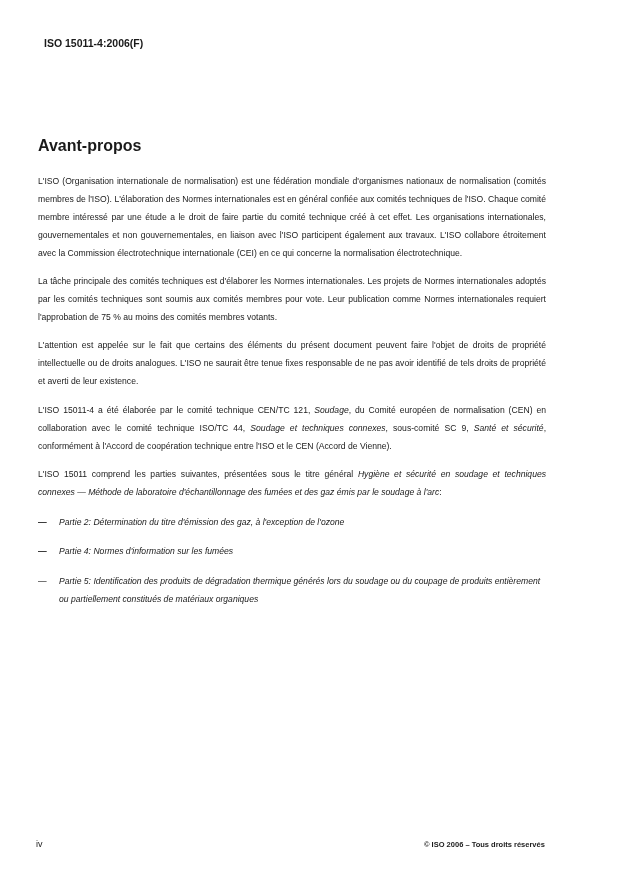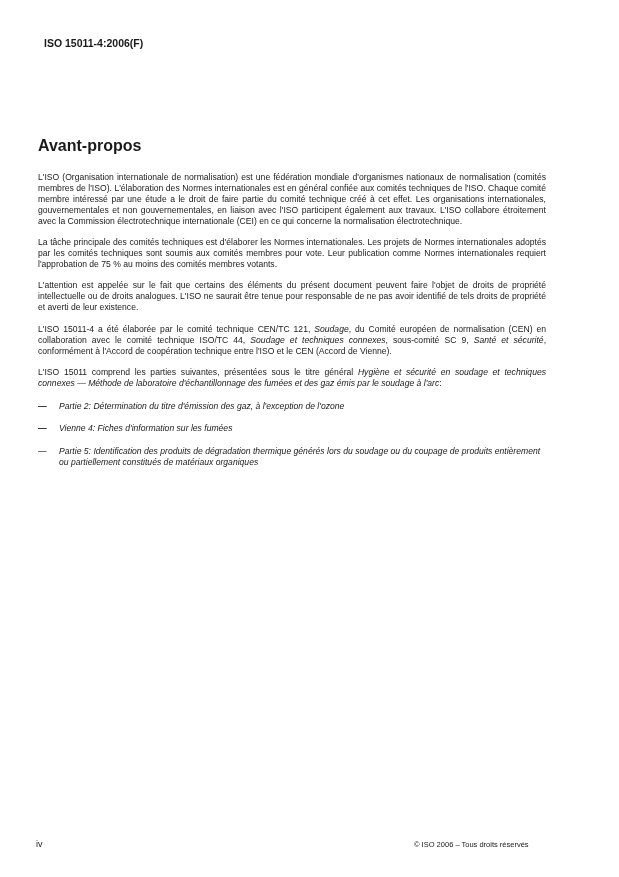--- a/index.html
+++ b/index.html
@@ -1,45 +1,45 @@
 <!DOCTYPE html>
 <html><head>
 <meta charset="utf-8">
 <style>
   html, body { margin:0; padding:0; background:#ffffff; }
   body { width:619px; height:877px; position:relative; overflow:hidden;
          font-family:"Liberation Sans", sans-serif; color:#1a1a1a; }
   .header { position:absolute; left:38px; top:37px; font-size:10.5px; font-weight:bold;padding-left:6px; }
   .title { position:absolute; left:38px; top:137px; font-size:16px; font-weight:bold;text-align:center; }
-  .body-text { position:absolute; left:38px; top:172px; width:508px; font-size:8.6px; line-height:11px; }
+  .body-text { position:absolute; left:38px; top:172px; width:508px; font-size:8.6px; line-height:18px; }
   .body-text p { margin:0 0 10.2px 0; text-align:justify; }
   .list { margin:0; padding:0; list-style:none; }
   .list li { position:relative; padding-left:21px; margin:0 0 11.8px 0; font-style:italic; }
   .list li .dash { position:absolute; left:0; top:0; font-style:normal; }
   .footer-left { position:absolute; left:36px; top:839px; font-size:9px; }
-  .footer-right { position:absolute; left:414px; top:840px; font-size:7.5px; }
+  .footer-right { position:absolute; left:424px; top:840px; font-size:7.5px;font-weight:bold; }
   i { font-style:italic; }
 </style>
 </head>
 <body>
 
 <div class="header">ISO 15011-4:2006(F)</div>
 
 <div class="title">Avant-propos</div>
 
 <div class="body-text">
   <p>L'ISO (Organisation internationale de normalisation) est une fédération mondiale d'organismes nationaux de normalisation (comités membres de l'ISO). L'élaboration des Normes internationales est en général confiée aux comités techniques de l'ISO. Chaque comité membre intéressé par une étude a le droit de faire partie du comité technique créé à cet effet. Les organisations internationales, gouvernementales et non gouvernementales, en liaison avec l'ISO participent également aux travaux. L'ISO collabore étroitement avec la Commission électrotechnique internationale (CEI) en ce qui concerne la normalisation électrotechnique.</p>
   <p>La tâche principale des comités techniques est d'élaborer les Normes internationales. Les projets de Normes internationales adoptés par les comités techniques sont soumis aux comités membres pour vote. Leur publication comme Normes internationales requiert l'approbation de 75 % au moins des comités membres votants.</p>
-  <p>L'attention est appelée sur le fait que certains des éléments du présent document peuvent faire l'objet de droits de propriété intellectuelle ou de droits analogues. L'ISO ne saurait être tenue pour responsable de ne pas avoir identifié de tels droits de propriété et averti de leur existence.</p>
+  <p>L'attention est appelée sur le fait que certains des éléments du présent document peuvent faire l'objet de droits de propriété intellectuelle ou de droits analogues. L'ISO ne saurait être tenue fixes responsable de ne pas avoir identifié de tels droits de propriété et averti de leur existence.</p>
   <p><span>L'ISO 15011-4 a été élaborée par le comité technique CEN/TC 121, </span><i>Soudage</i><span>, du Comité européen de normalisation (CEN) en collaboration avec le comité technique ISO/TC 44, </span><i>Soudage et techniques connexes</i><span>, sous-comité SC 9, </span><i>Santé et sécurité</i><span>, conformément à l'Accord de coopération technique entre l'ISO et le CEN (Accord de Vienne).</span></p>
   <p><span>L'ISO 15011 comprend les parties suivantes, présentées sous le titre général </span><i>Hygiène et sécurité en soudage et techniques connexes — Méthode de laboratoire d'échantillonnage des fumées et des gaz émis par le soudage à l'arc</i><span>:</span></p>
 
   <ul class="list">
     <li><span class="dash">—</span></li>
     <li><span class="dash">—</span><span>Partie 2: Détermination du titre d'émission des gaz, à l'exception de l'ozone</span></li>
     <li><span class="dash">—</span></li>
-    <li><span class="dash">—</span><span>Vienne 4: Fiches d'information sur les fumées</span></li>
+    <li><span class="dash">—</span><span>Partie 4: Normes d'information sur les fumées</span></li>
     <li><span class="dash">—</span><span>Partie 5: Identification des produits de dégradation thermique générés lors du soudage ou du coupage de produits entièrement ou partiellement constitués de matériaux organiques</span></li>
   </ul>
 </div>
 
 <div class="footer-left">iv</div>
 <div class="footer-right">© ISO 2006 – Tous droits réservés</div>
 
 </body></html>

